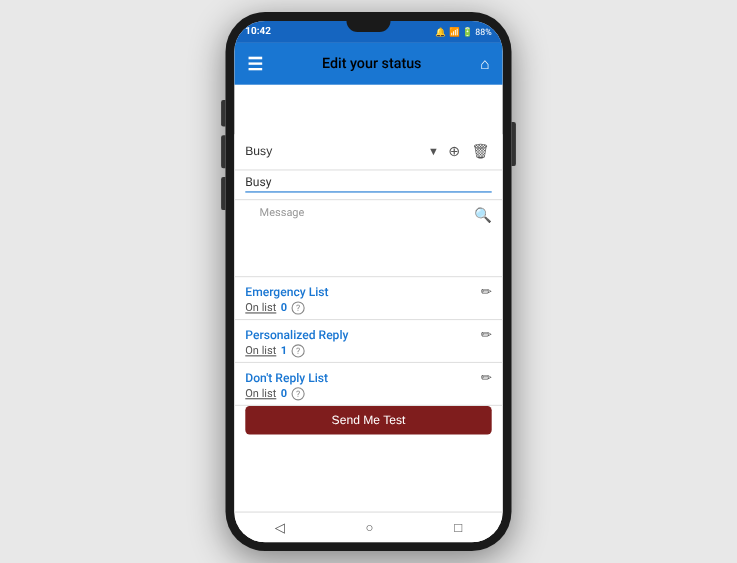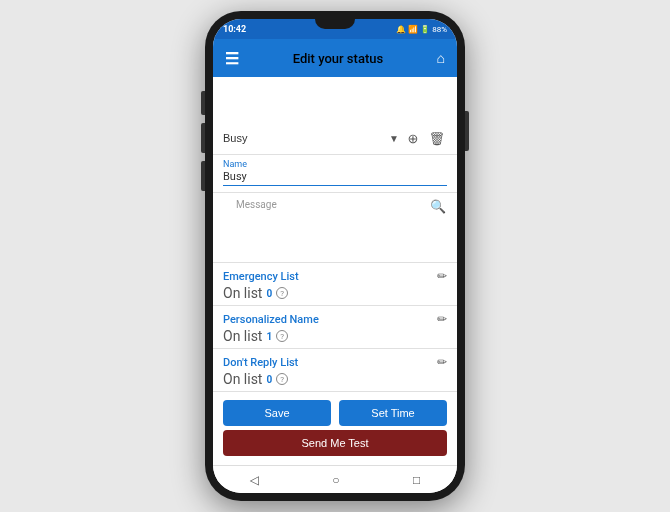--- a/index.html
+++ b/index.html
@@ -203,22 +203,23 @@
       font-size: 12px;
       cursor: pointer;
     }
     .list-sub {
       display: flex;
       align-items: center;
       gap: 4px;
       margin-top: 2px;
     }
     .list-sub-text {
-      font-size: 14px;
+      font-size: 10px;
       color: #555;
+      text-decoration: underline;
     }
     .list-count {
       font-size: 10px;
       color: #1976d2;
       font-weight: bold;
     }
     .help-icon {
       font-size: 10px;
       color: #888;
       cursor: pointer;
@@ -352,21 +353,20 @@
       <div class="dropdown-row">
         <select class="dropdown-select">
           <option>Busy</option>
         </select>
         <span class="dropdown-arrow">▼</span>
         <div class="icon-btn">⊕</div>
         <div class="icon-btn">🗑</div>
       </div>
 
       <div class="field-group">
-        <div class="field-label">Name</div>
         <div class="field-value">Busy</div>
         <div class="field-underline"></div>
       </div>
 
       <div class="message-area">
         <div class="message-placeholder">Message</div>
         <span class="message-icon">🔍</span>
       </div>
 
       <div class="list-section">
@@ -376,21 +376,21 @@
         </div>
         <div class="list-sub">
           <span class="list-sub-text">On list</span>
           <span class="list-count">0</span>
           <div class="help-icon">?</div>
         </div>
       </div>
 
       <div class="list-section">
         <div class="list-header-row">
-          <span class="list-title">Personalized Name</span>
+          <span class="list-title">Personalized Reply</span>
           <span class="edit-icon">✏</span>
         </div>
         <div class="list-sub">
           <span class="list-sub-text">On list</span>
           <span class="list-count">1</span>
           <div class="help-icon">?</div>
         </div>
       </div>
 
       <div class="list-section">
@@ -398,24 +398,20 @@
           <span class="list-title">Don't Reply List</span>
           <span class="edit-icon">✏</span>
         </div>
         <div class="list-sub">
           <span class="list-sub-text">On list</span>
           <span class="list-count">0</span>
           <div class="help-icon">?</div>
         </div>
       </div>
 
-      <div class="btn-row">
-        <button class="btn">Save</button>
-        <button class="btn">Set Time</button>
-      </div>
 
       <button class="btn-full">Send Me Test</button>
 
     </div>
 
     <div class="nav-bar">
       <span class="nav-btn">◁</span>
       <span class="nav-btn">○</span>
       <span class="nav-btn">□</span>
     </div>

